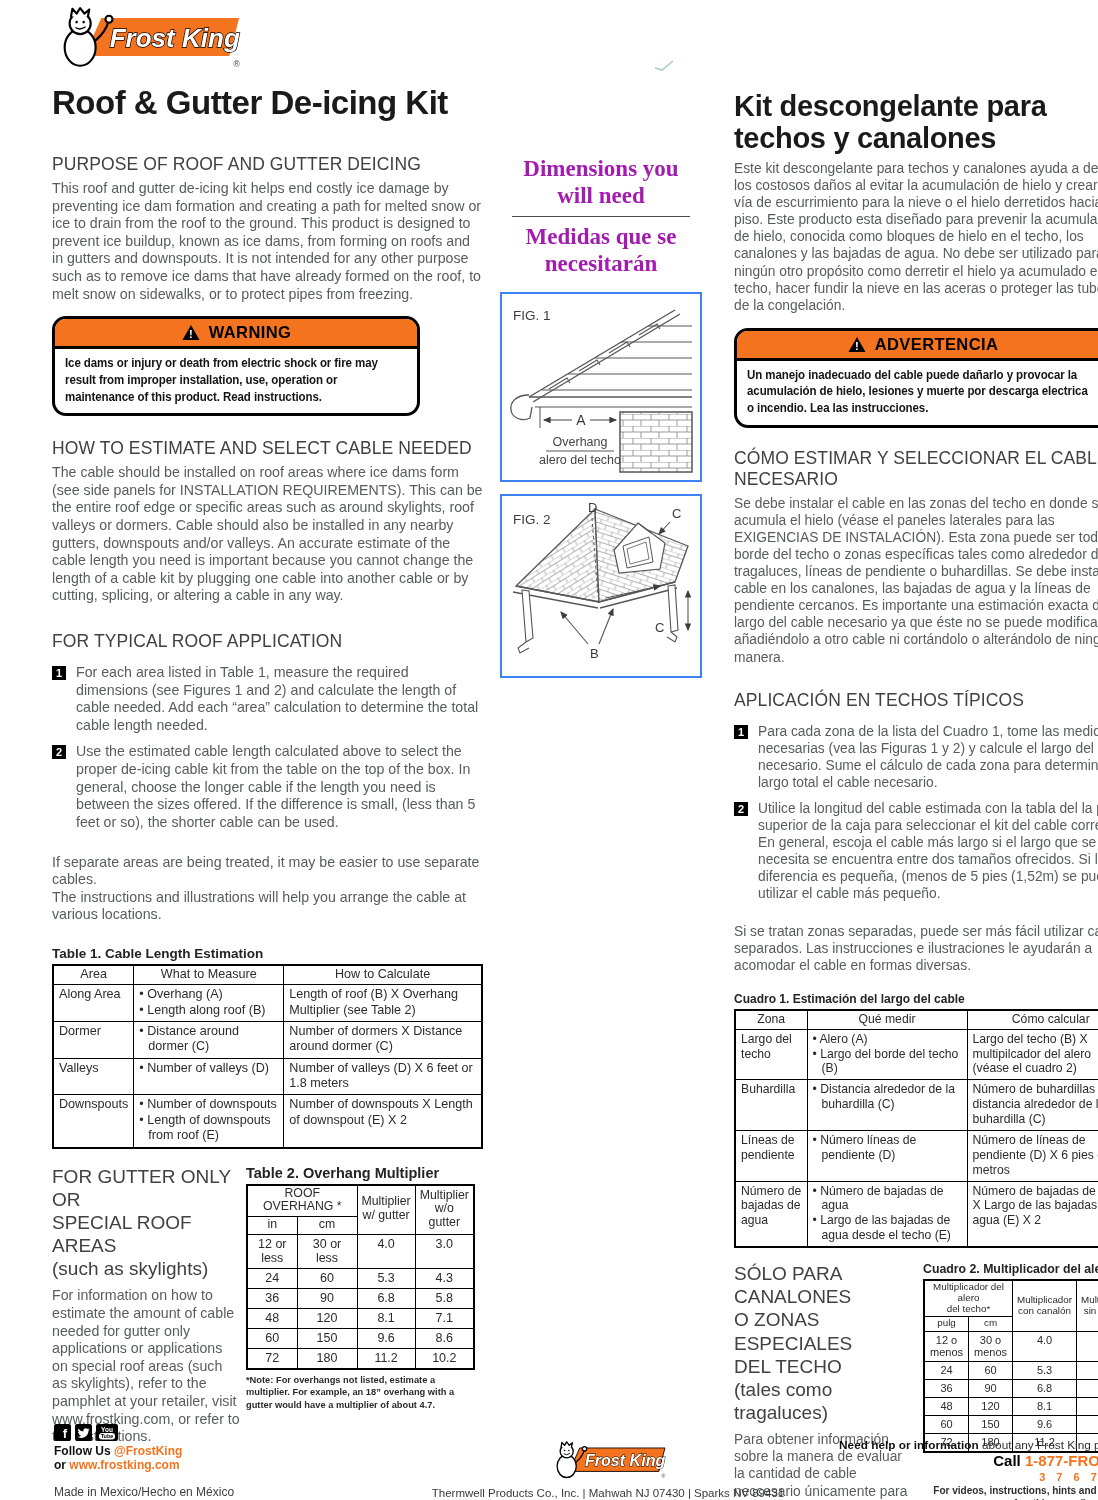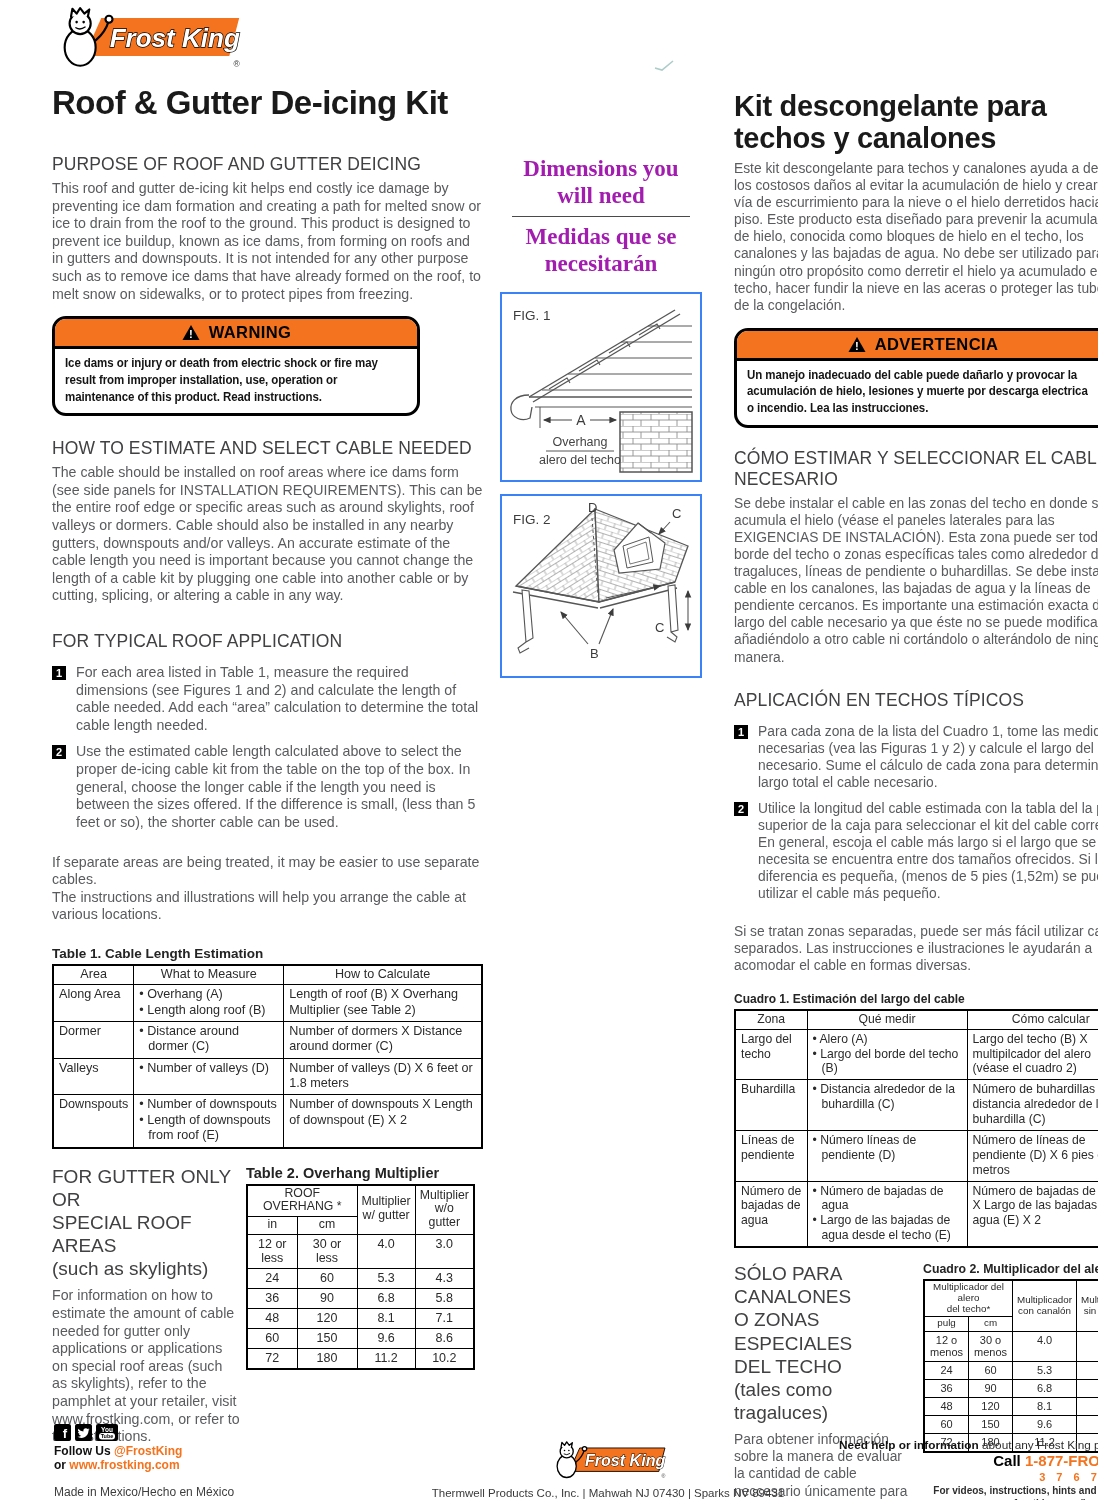--- a/index.html
+++ b/index.html
@@ -249,20 +249,21 @@
                 <td>8.6</td>
               </tr>
               <tr>
                 <td>72</td>
                 <td>180</td>
                 <td>11.2</td>
                 <td>10.2</td>
               </tr>
             </tbody>
         </table>
+        <div class="tnote" style="margin-top:4px; width:226px">*Note: For overhangs not listed, estimate a multiplier. For example, an 18” overhang with a gutter would have a multiplier of about 4.7.</div>
       </div>
     </div>
   </div>
 
   <div class="col-mid">
     <div class="mid-title pre">Dimensions you
 will need</div>
     <hr class="mid-rule">
     <div class="mid-title pre">Medidas que se
 necesitarán</div>

